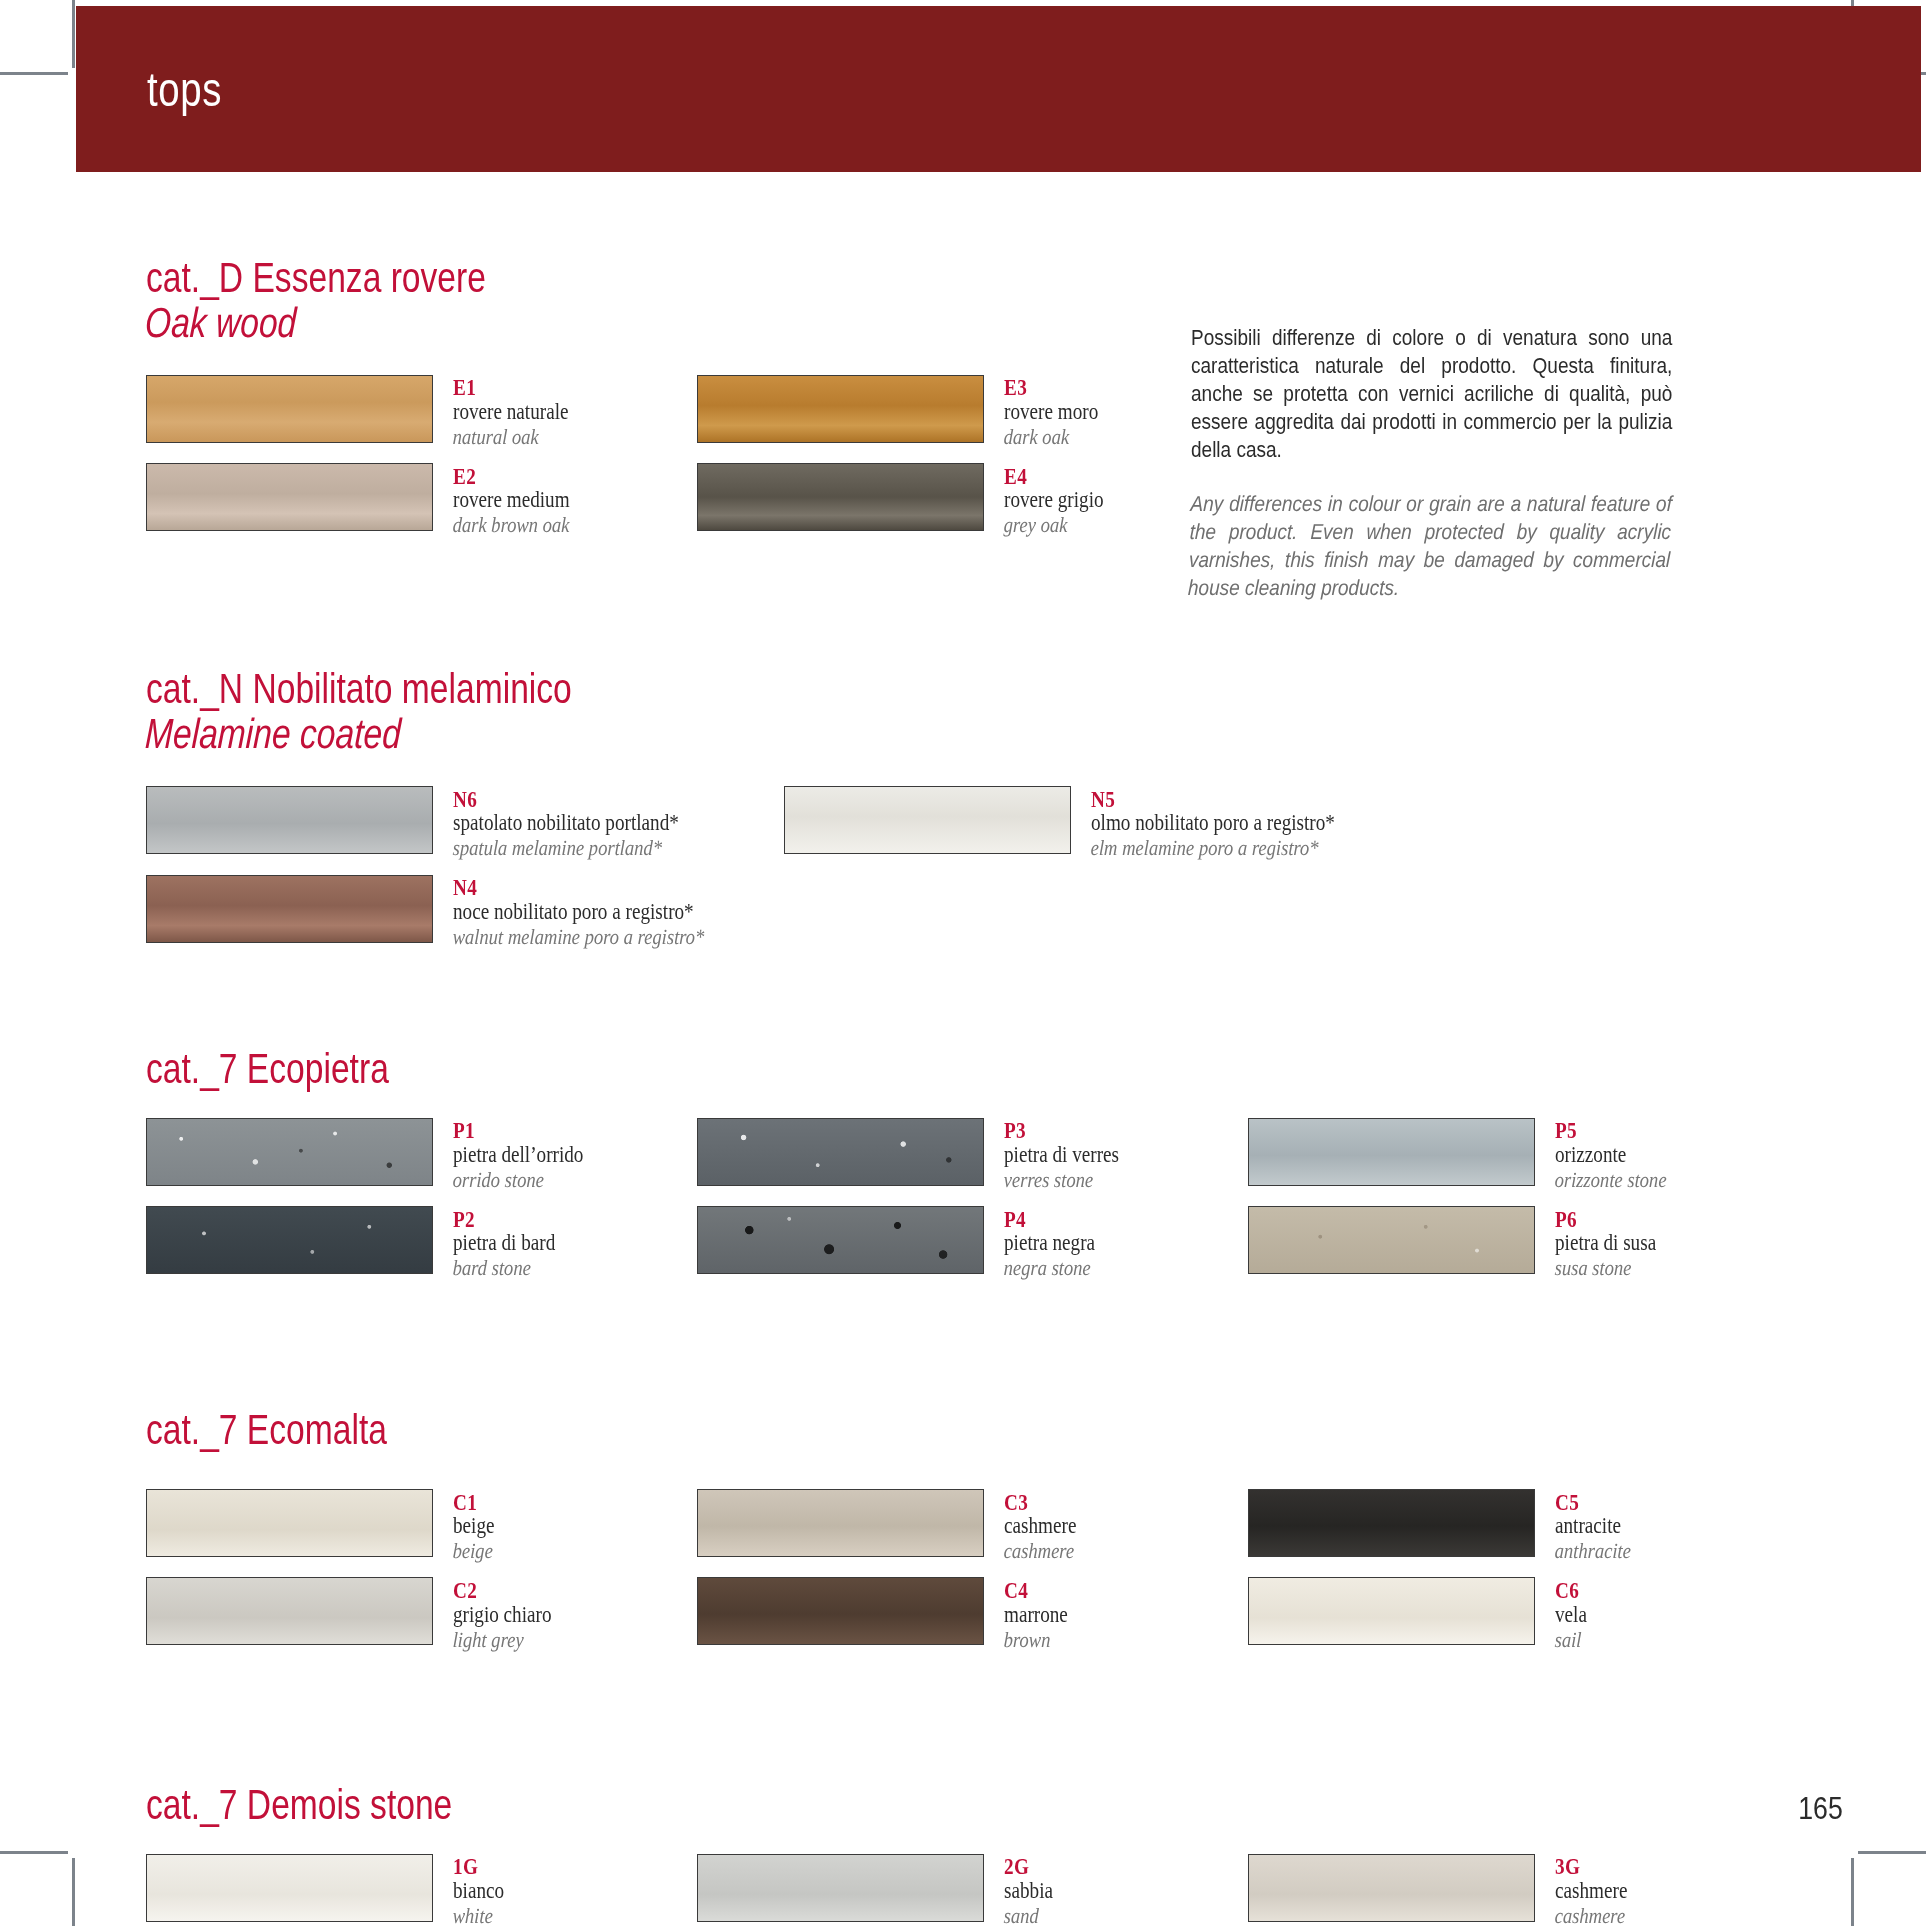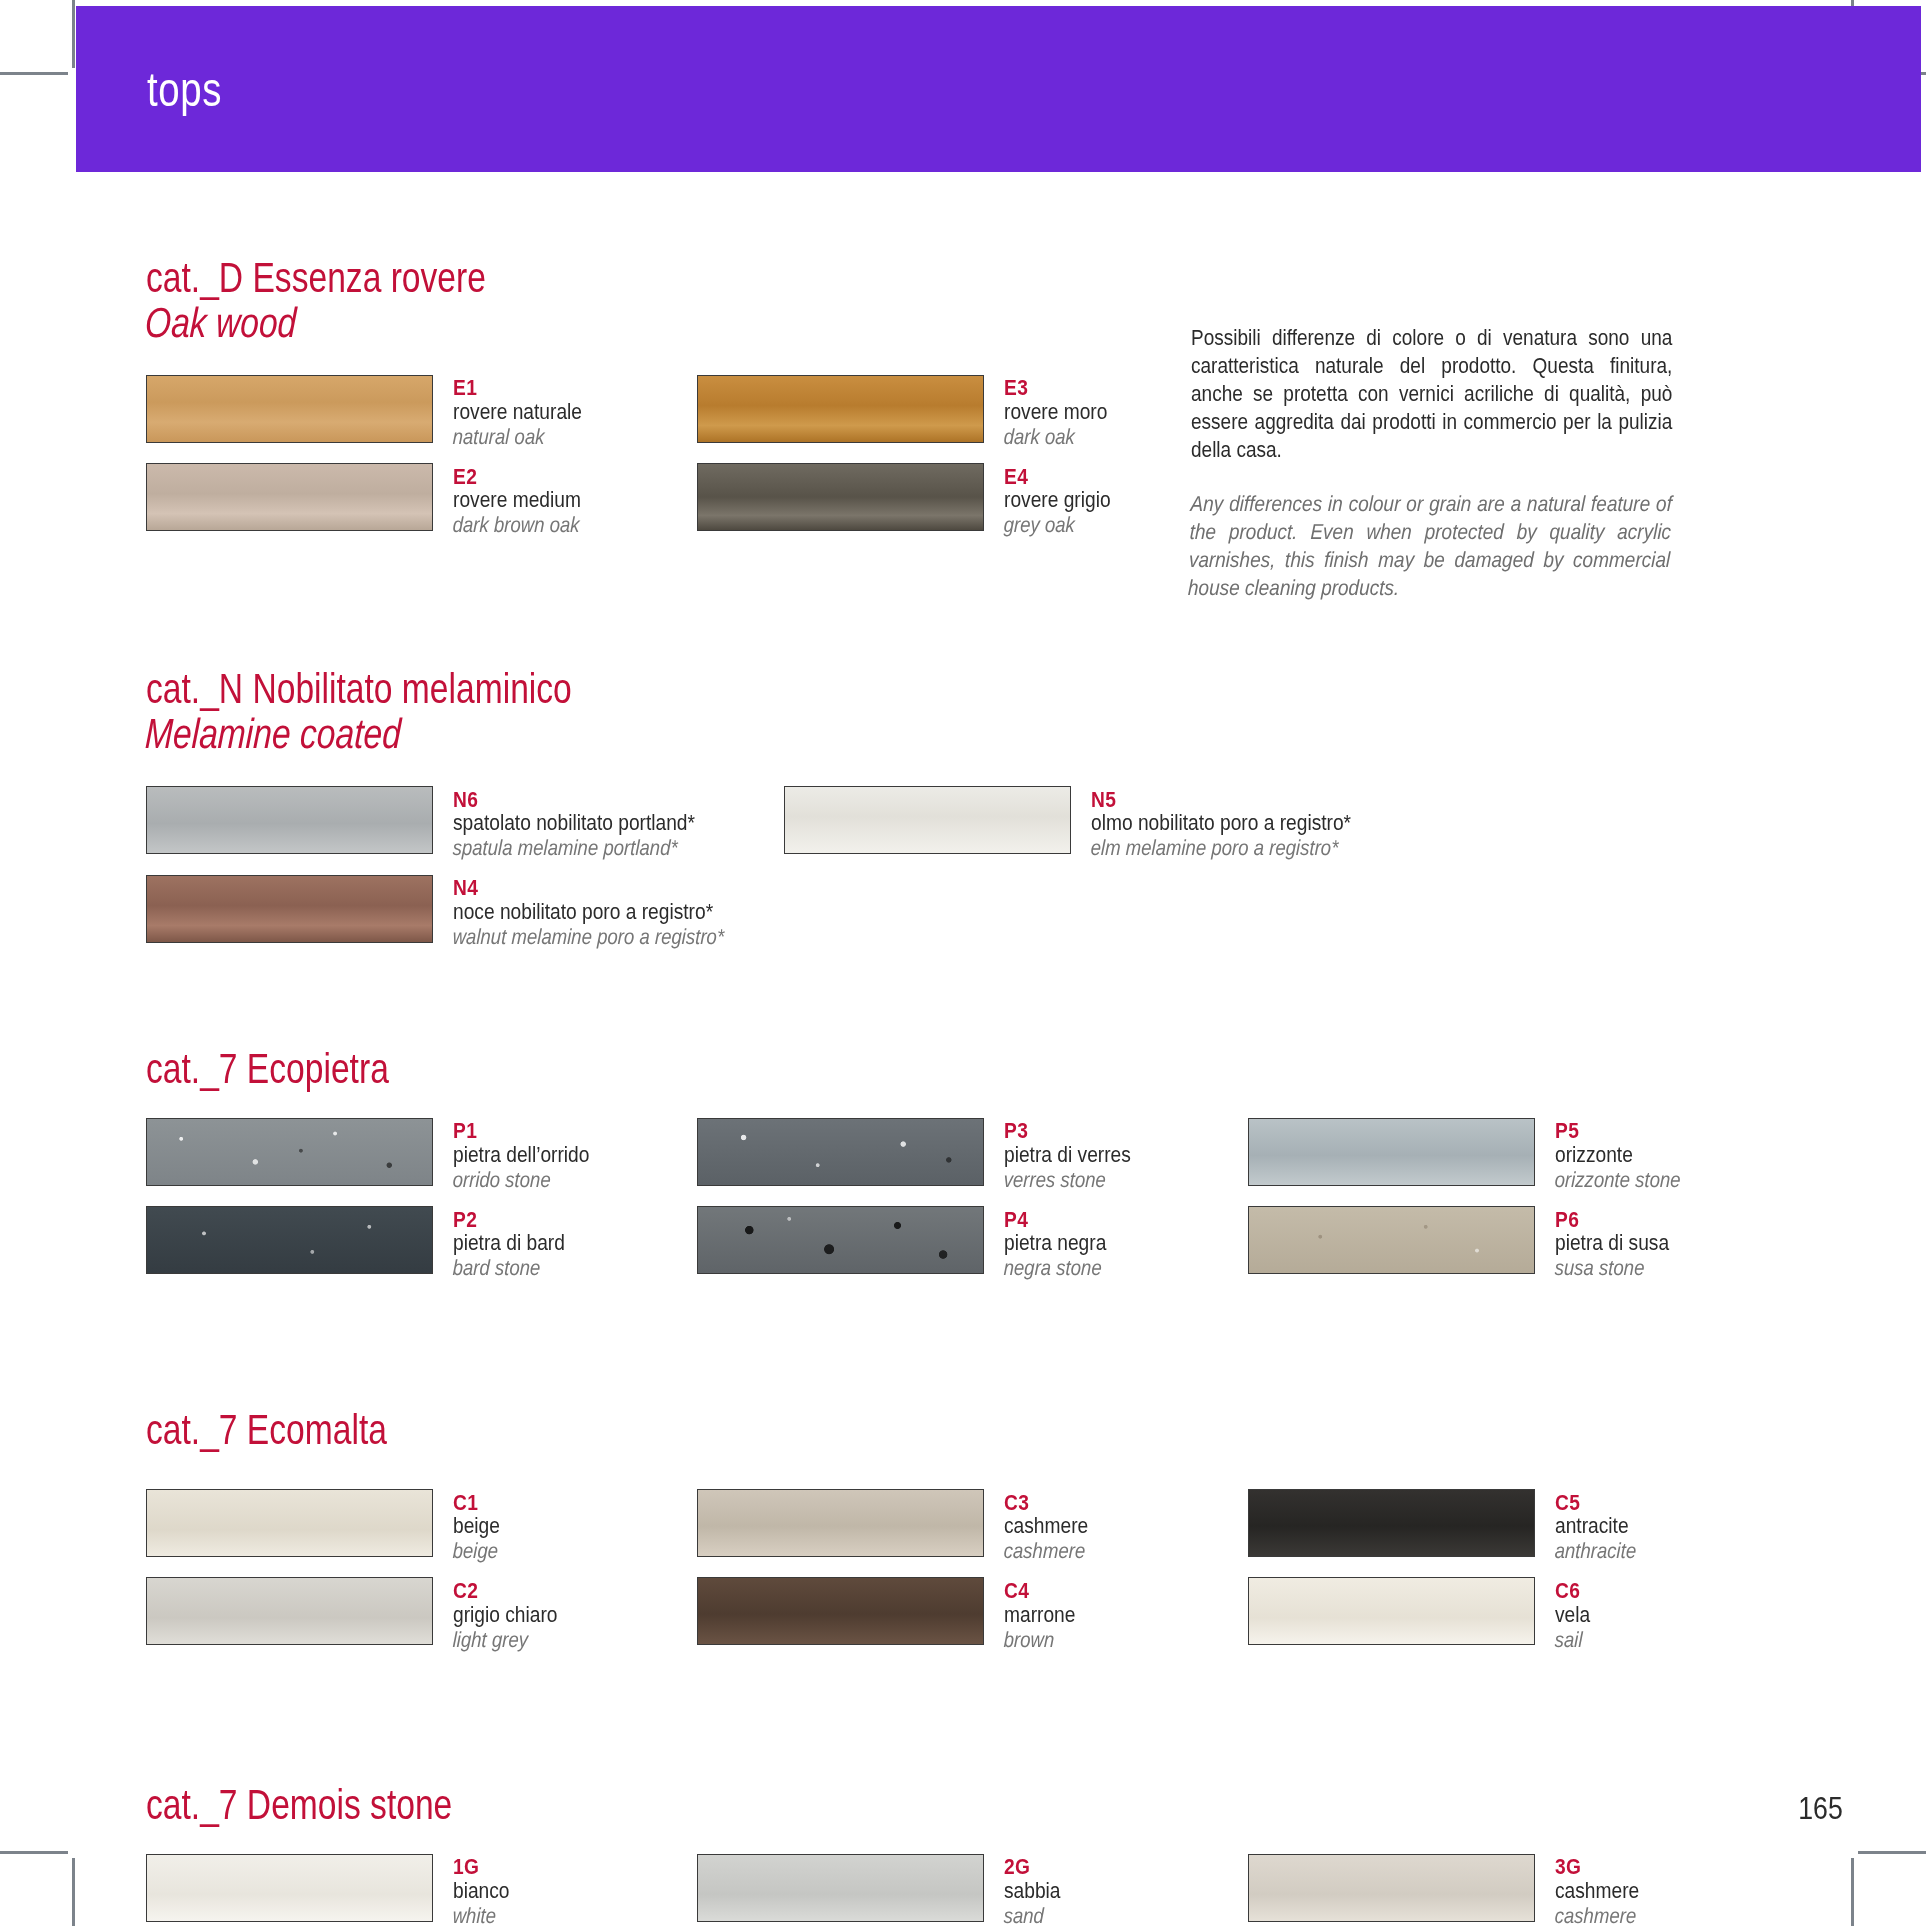--- a/index.html
+++ b/index.html
@@ -21,21 +21,21 @@
   .crop-tr-v { right: 72px;top: 0; }
   .crop-bl-h { left: 0;    bottom: 72px; }
   .crop-bl-v { left: 72px; bottom: 0; }
   .crop-br-h { right: 0;   bottom: 72px; }
   .crop-br-v { right: 72px;bottom: 0; }
 
   
   .header-band {
     position: absolute; left: 76px; top: 6.2px;
     width: 1845px; height: 166px;
-    background: #6d28d9;
+    background: #7f1d1d;
     display: flex; align-items: center;
   }
   .header-title {
     color: #ffffff;
     font-size: 48px;
     font-weight: 400;
     letter-spacing: 0.8px;
     margin-left: 71px;
     transform: scaleX(0.80);
     transform-origin: left center;
@@ -62,21 +62,21 @@
     font-size: 42px;
     line-height: 1.07;
     font-style: italic;
     font-weight: 400;
     transform: scaleX(0.80) skewX(-3deg);
     transform-origin: left top;
     white-space: nowrap;
   }
 
   
-  .grid { display: flex; flex-wrap: wrap; }
+  .grid { display: flex; flex-wrap: wrap; font-family: Liberation Serif, serif; }
   .col { width: 551px; }
   .col.wide { width: 638px; }
 
   .item { display: flex; align-items: flex-start; margin-bottom: 14px; }
   .sw {
     width: 287px; height: 68px;
     border: 1.5px solid #3a3a3a;
     flex: 0 0 auto;
     position: relative;
     overflow: hidden;

